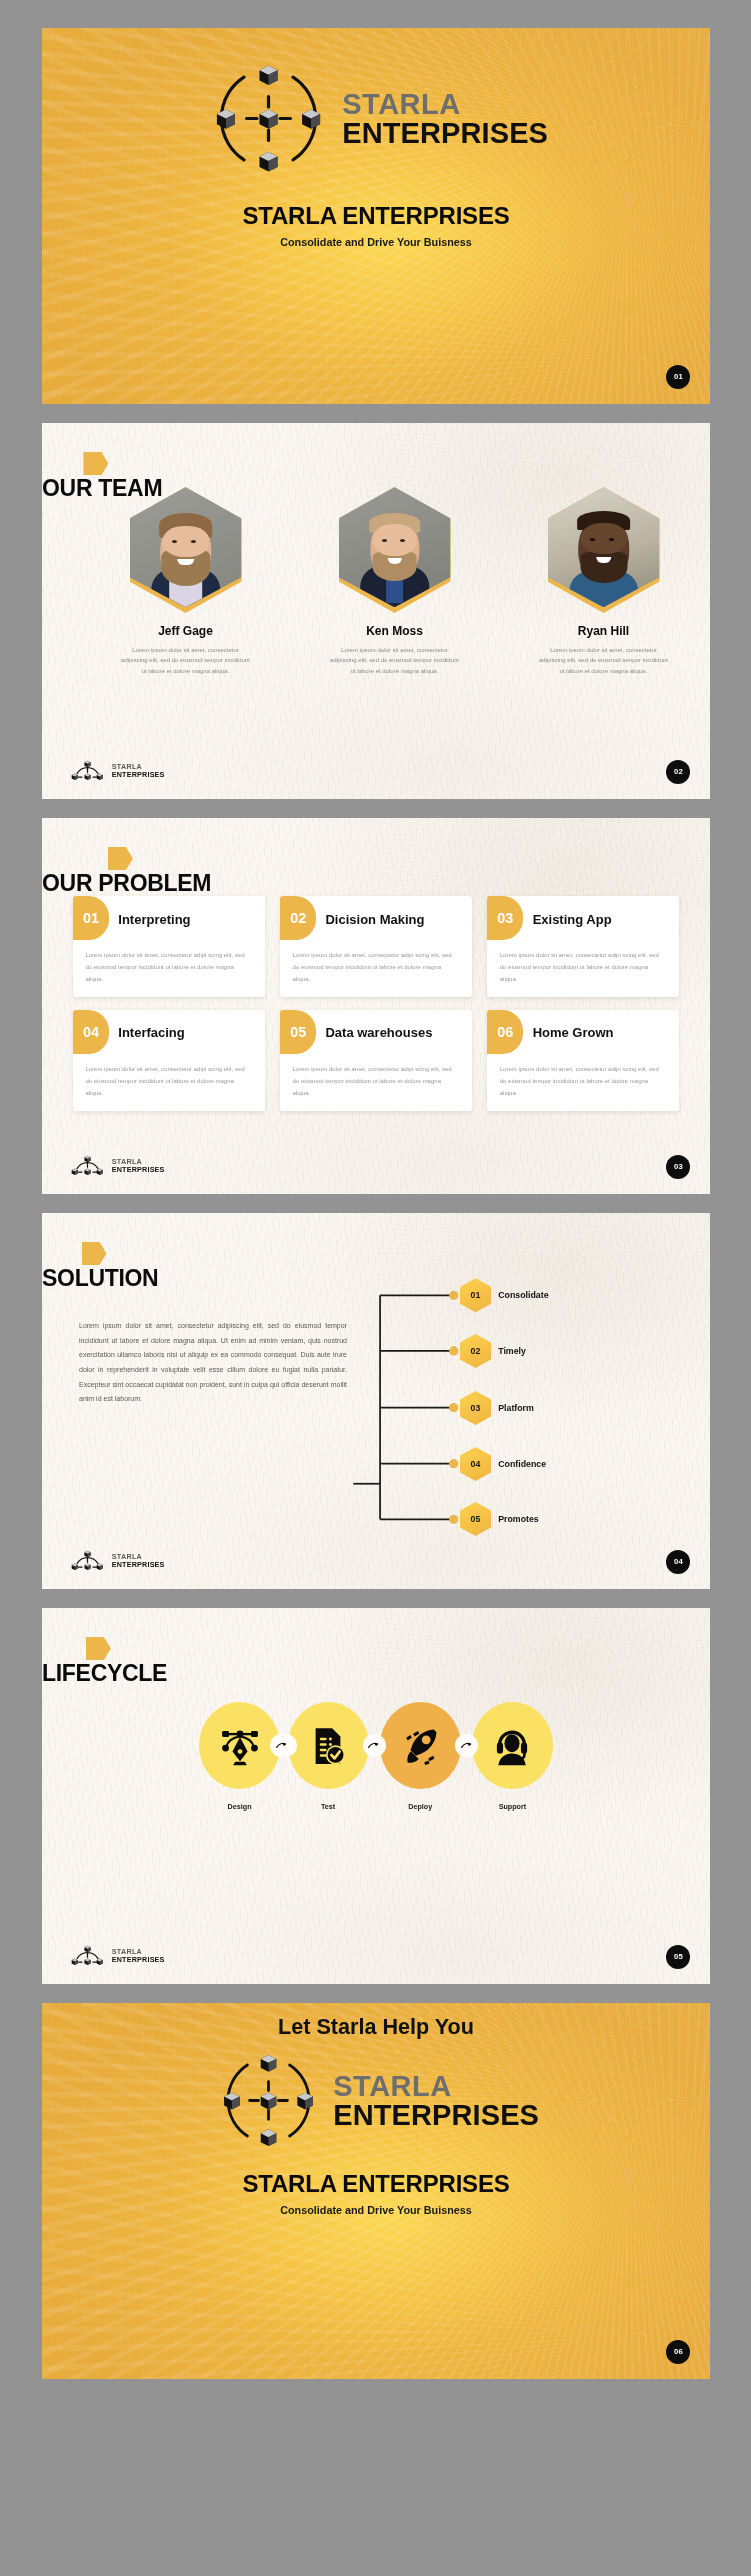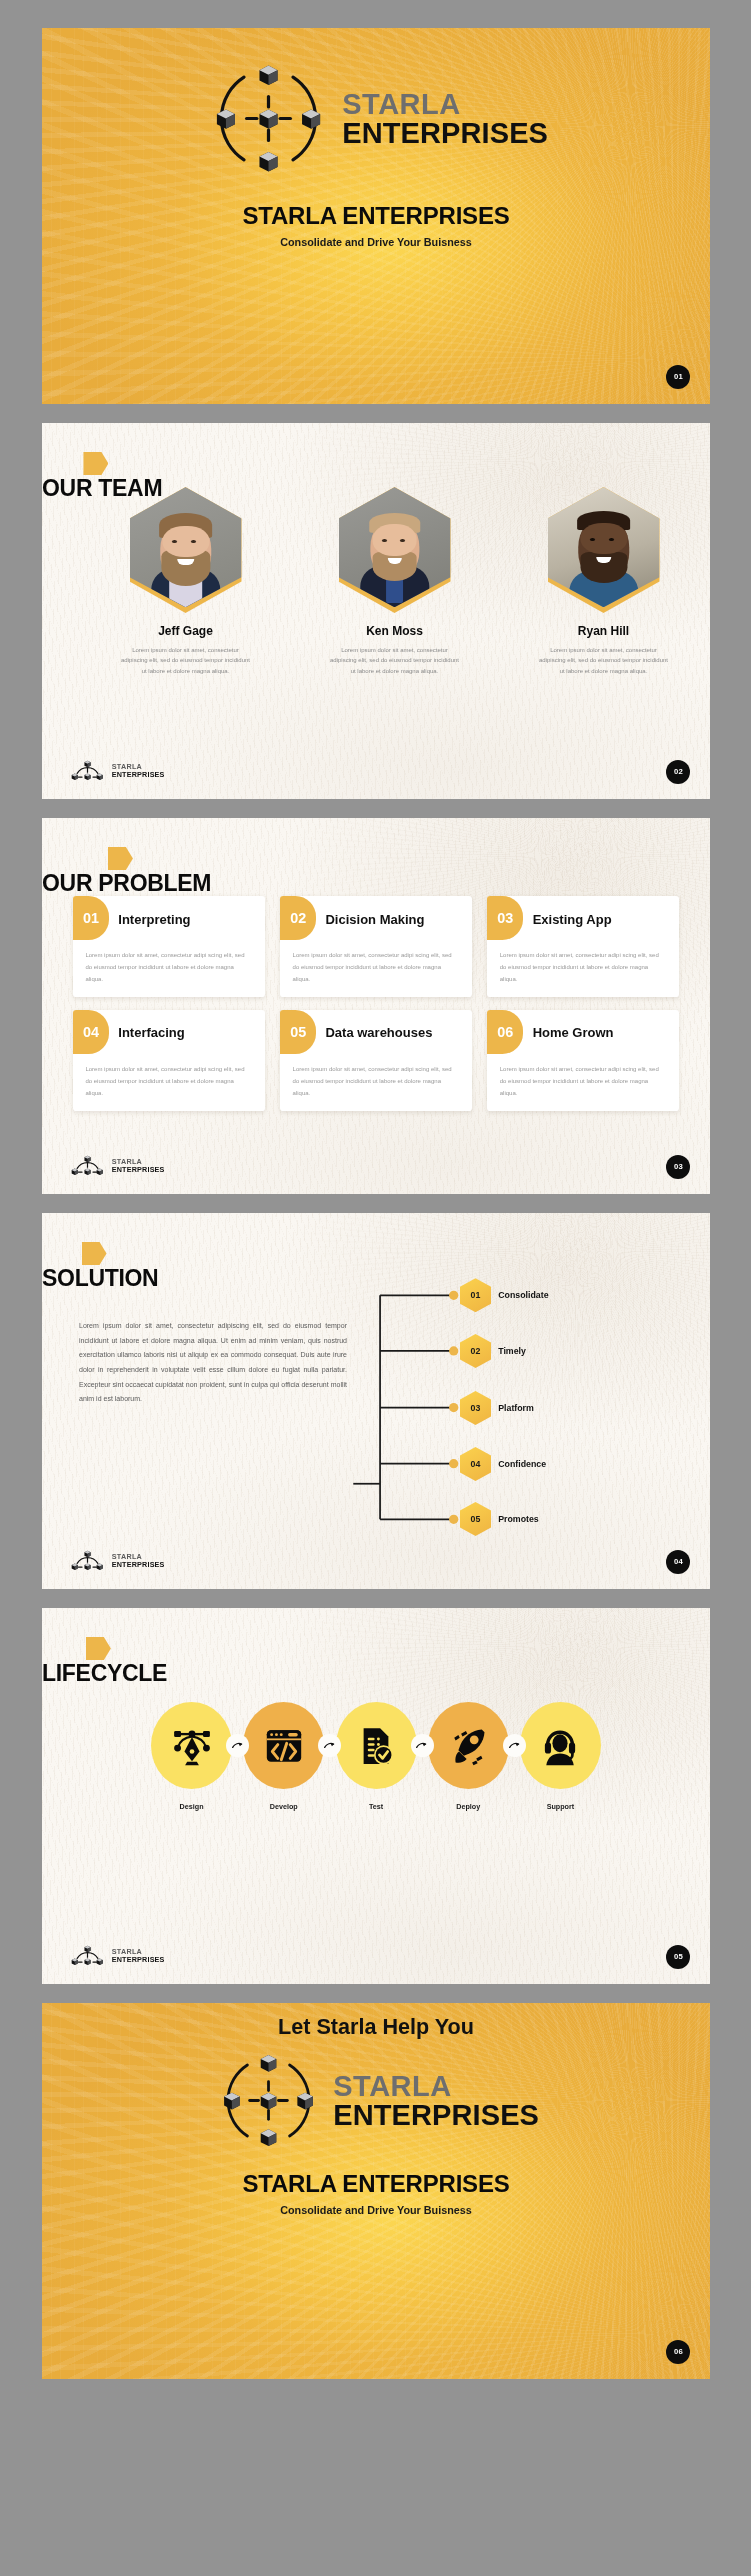--- a/index.html
+++ b/index.html
@@ -504,37 +504,20 @@
         <div class="cap">Design</div>
       </div>
 
       <div class="arrowdot">
         <svg viewBox="0 0 24 24">
           <path d="M3 15 C7 8 14 7 19 9" stroke="#111" stroke-width="2.4" fill="none" stroke-linecap="round"></path>
           <path d="M20 9 L13.5 7.5 L16 13 Z" fill="#111"></path>
         </svg>
       </div>
 
-      <div class="step">
-        <div class="disc" style="background:#EFB04A">
-          <svg viewBox="0 0 64 64">
-            <rect x="7" y="9" width="50" height="46" rx="6" fill="#0B0B0B"></rect>
-            <rect x="7" y="9" width="50" height="13" rx="6" fill="#0B0B0B"></rect>
-            <rect x="7" y="21" width="50" height="2.6" fill="#EFB04A"></rect>
-            <circle cx="14" cy="15.5" r="2.1" fill="#EFB04A"></circle>
-            <circle cx="21" cy="15.5" r="2.1" fill="#EFB04A"></circle>
-            <circle cx="28" cy="15.5" r="2.1" fill="#EFB04A"></circle>
-            <rect x="38" y="13" width="14" height="5" rx="2.4" fill="#EFB04A"></rect>
-            <path d="M23 30 L15 40 L23 50" stroke="#EFB04A" stroke-width="4.2" fill="none" stroke-linecap="round" stroke-linejoin="round"></path>
-            <path d="M41 30 L49 40 L41 50" stroke="#EFB04A" stroke-width="4.2" fill="none" stroke-linecap="round" stroke-linejoin="round"></path>
-            <path d="M36 28 L28 52" stroke="#EFB04A" stroke-width="4.2" stroke-linecap="round"></path>
-          </svg>
-        </div>
-        <div class="cap">Develop</div>
-      </div>
 
       <div class="arrowdot">
         <svg viewBox="0 0 24 24">
           <path d="M3 15 C7 8 14 7 19 9" stroke="#111" stroke-width="2.4" fill="none" stroke-linecap="round"></path>
           <path d="M20 9 L13.5 7.5 L16 13 Z" fill="#111"></path>
         </svg>
       </div>
 
       <div class="step">
         <div class="disc" style="background:#FAE163">

